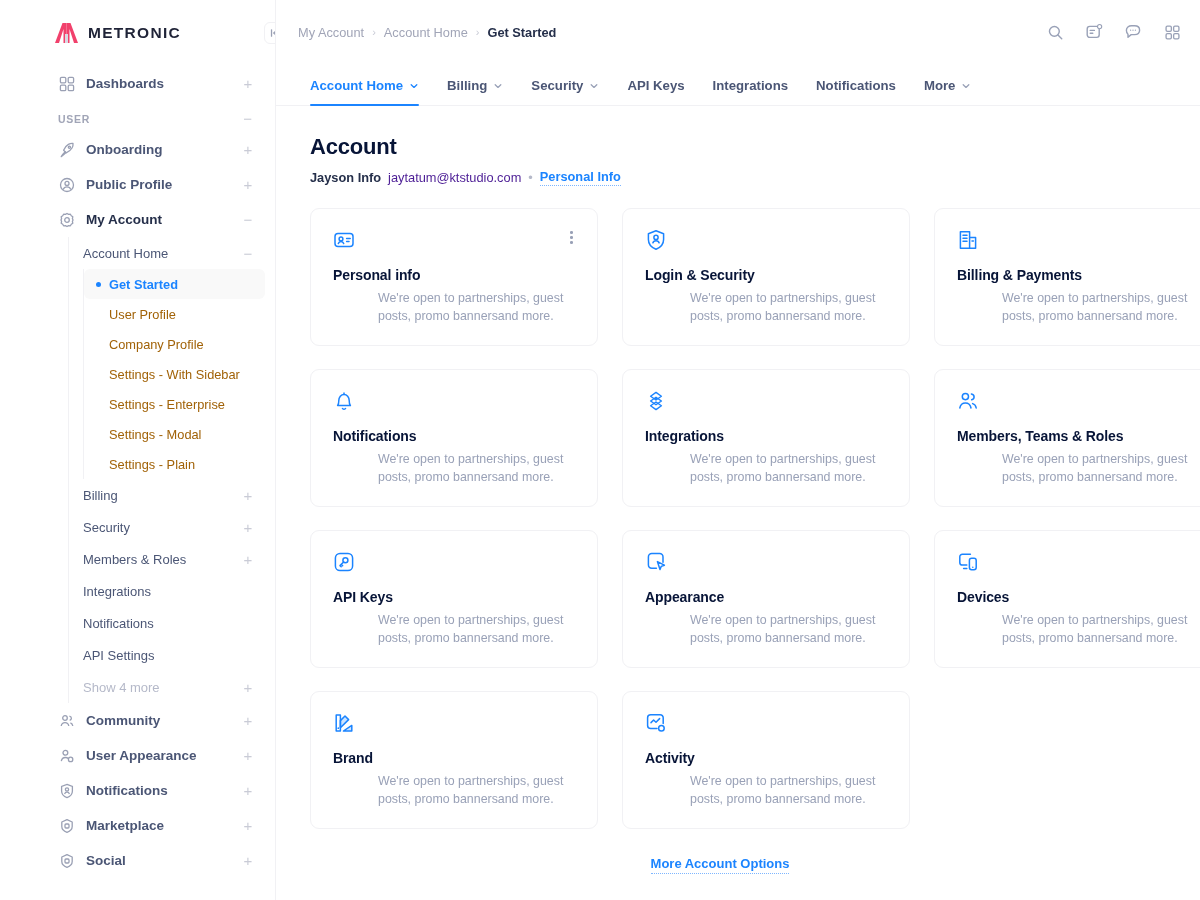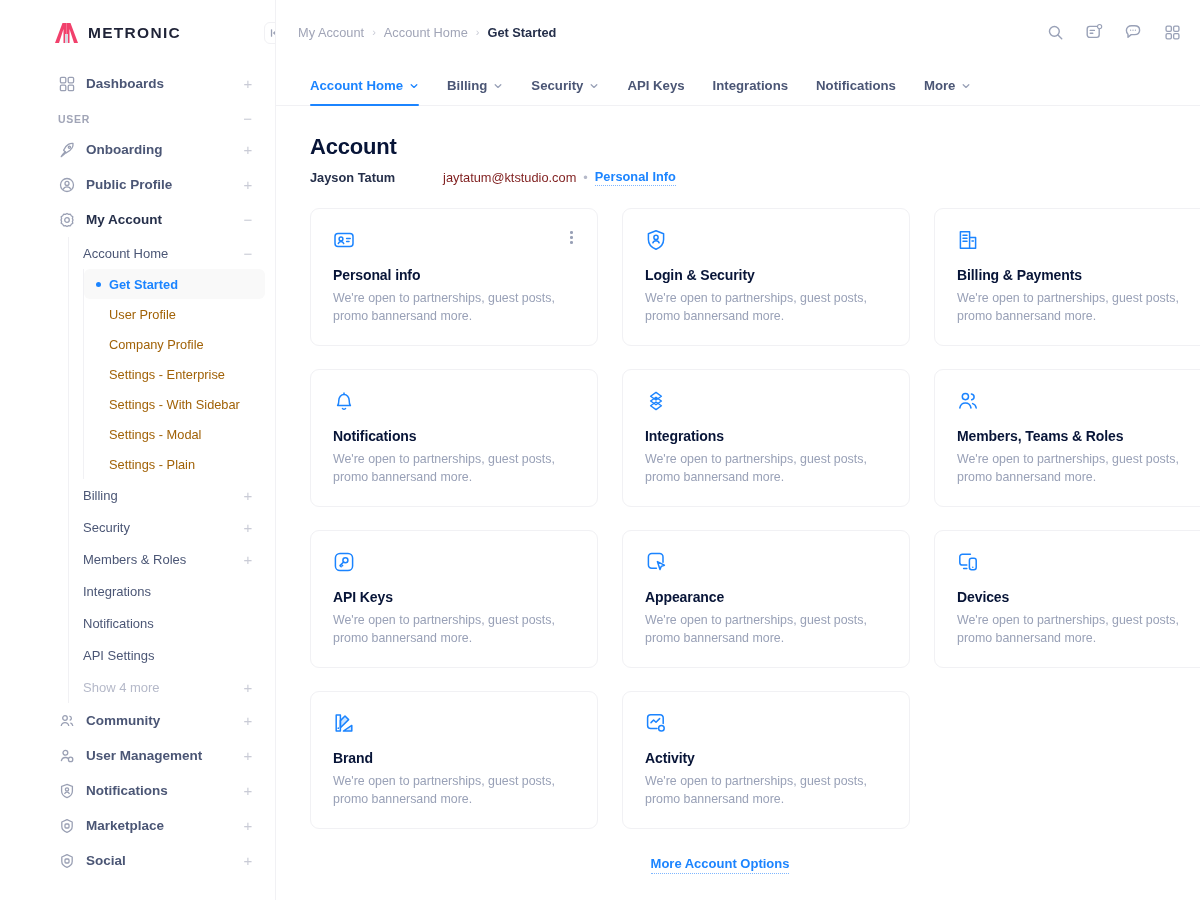--- a/index.html
+++ b/index.html
@@ -116,21 +116,21 @@
   }
   .chev { display: inline-flex; }
 
   .content {
     flex: 1 1 auto; padding: 28px 32px 0 34px;
     background: #fff; overflow: hidden;
   }
   .page-title { font-size: 22px; font-weight: 700; color: #071437; letter-spacing: -0.2px; }
   .subline { display: flex; align-items: center; gap: 7px; margin-top: 9px; font-size: 12.8px; }
   .sub-name { color: #252f4a; font-weight: 600; }
-  .sub-mail { color: #7f1d1d; font-weight: 400; margin-left: 41px; }
+  .sub-mail { color: #4c1d95; font-weight: 400; }
   .sub-dot { color: #b5b9c9; }
   .dotted-link {
     color: #1b84ff; font-weight: 600;
     border-bottom: 1px dotted #7eb6ff; padding-bottom: 1px; cursor: pointer;
   }
 
   .grid {
     display: grid;
     grid-template-columns: repeat(3, 288px);
     gap: 23px 24px;
@@ -145,21 +145,21 @@
     position: relative;
     cursor: pointer;
   }
   .card-icon { width: 22px; height: 22px; color: #1b84ff; }
   .card-title {
     font-size: 14px; font-weight: 700; color: #071437;
     margin-top: 16px; letter-spacing: -0.1px;
   }
   .card-desc {
     font-size: 12.4px; color: #99a1b7; line-height: 1.45;
-    margin-top: 7px; max-width: 240px;
+    margin-top: 7px; max-width: 240px; margin-left: 45px;
   }
   .kebab {
     position: absolute; top: 18px; right: 20px;
     display: flex; flex-direction: column; gap: 2.5px; align-items: center;
     padding: 4px; cursor: pointer;
   }
   .kebab i { width: 2.6px; height: 2.6px; border-radius: 50%; background: #99a1b7; display: block; }
 
   .more-row { display: flex; justify-content: center; margin-top: 27px; }
   .more-link {
@@ -264,25 +264,25 @@
           <div class="sub-item">
             <span class="bullet"></span>
             <span class="si-label">User Profile</span>
           </div>
           <div class="sub-item">
             <span class="bullet"></span>
             <span class="si-label">Company Profile</span>
           </div>
           <div class="sub-item">
             <span class="bullet"></span>
-            <span class="si-label">Settings - Enterprise</span>
+            <span class="si-label">Settings - With Sidebar</span>
           </div>
           <div class="sub-item">
             <span class="bullet"></span>
-            <span class="si-label">Settings - With Sidebar</span>
+            <span class="si-label">Settings - Enterprise</span>
           </div>
           <div class="sub-item">
             <span class="bullet"></span>
             <span class="si-label">Settings - Modal</span>
           </div>
           <div class="sub-item">
             <span class="bullet"></span>
             <span class="si-label">Settings - Plain</span>
           </div>
         </div>
@@ -328,21 +328,21 @@
       </div>
 
       <div class="nav-item">
         <span class="ni-icon">
           <svg width="16" height="16" viewBox="0 0 16 16" fill="none" stroke="#9aa0b4" stroke-width="1.3">
             <circle cx="6.4" cy="4.8" r="2.4"></circle>
             <path d="M2.3 13.2 C2.7 10.8 4.4 9.5 6.4 9.5 C7.5 9.5 8.5 9.8 9.3 10.5"></path>
             <circle cx="11.6" cy="11.4" r="2.2"></circle>
           </svg>
         </span>
-        <span class="ni-label">User Management</span>
+        <span class="ni-label">User Appearance</span>
         <span class="plus">+</span>
       </div>
 
       <div class="nav-item">
         <span class="ni-icon">
           <svg width="16" height="16" viewBox="0 0 16 16" fill="none" stroke="#9aa0b4" stroke-width="1.3">
             <path d="M8 1.4 L13.4 3.4 V8 C13.4 11.3 11 13.6 8 14.6 C5 13.6 2.6 11.3 2.6 8 V3.4 Z"></path>
             <circle cx="8" cy="6.4" r="1.6"></circle>
             <path d="M5.6 11 C6 9.7 6.9 9.1 8 9.1 C9.1 9.1 10 9.7 10.4 11"></path>
           </svg>
@@ -473,21 +473,21 @@
           <svg width="10" height="10" viewBox="0 0 10 10" fill="none" stroke="#99a1b7" stroke-width="1.3" stroke-linecap="round" stroke-linejoin="round">
               <path d="M2.2 3.8 L5 6.4 L7.8 3.8"></path>
             </svg>
         </span>
       </div>
     </div>
 
     <div class="content">
       <h1 class="page-title">Account</h1>
       <div class="subline">
-        <span class="sub-name">Jayson Tatum</span>
+        <span class="sub-name">Jayson Info</span>
         <span class="sub-mail">jaytatum@ktstudio.com</span>
         <span class="sub-dot">•</span>
         <span class="dotted-link">Personal Info</span>
       </div>
 
       <div class="grid">
 
         <div class="card">
           <span class="card-icon">
             <svg width="22" height="22" viewBox="0 0 22 22" fill="none" stroke="#1b84ff" stroke-width="1.5" stroke-linecap="round">

